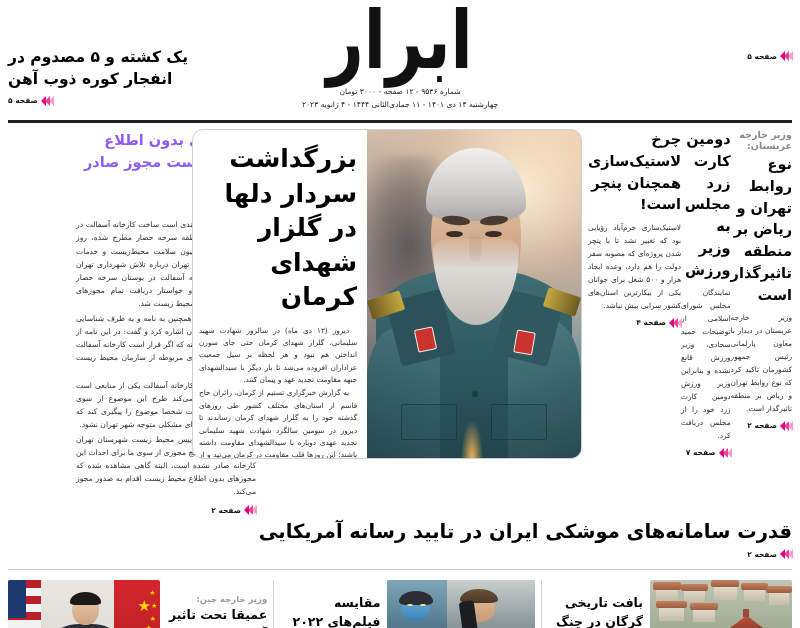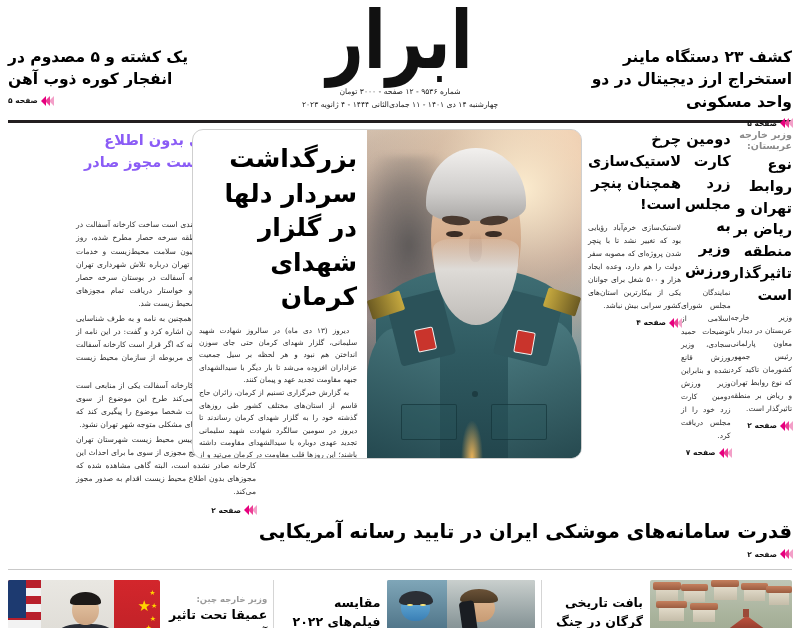--- a/index.html
+++ b/index.html
@@ -240,21 +240,20 @@
   .t3-chim { position:absolute; right:30.5%; bottom:58%; width:4%; height:9%; background:#9b4a38; }
 </style>
 </head>
 <body>
 
 <div class="page">
 
   <div class="masthead">
 
     <div class="mast-side mast-side-right">
-      <div class="mast-hl">کشف ۲۳ دستگاه ماینر استخراج ارز دیجیتال در دو واحد مسکونی</div>
       <div class="pg-badge">
         <span class="chevrons">
           <i class="chev c3"></i>
             <i class="chev c2"></i>
             <i class="chev"></i>
         </span>
         <span class="lbl">صفحه ۵</span>
       </div>
     </div>
 

